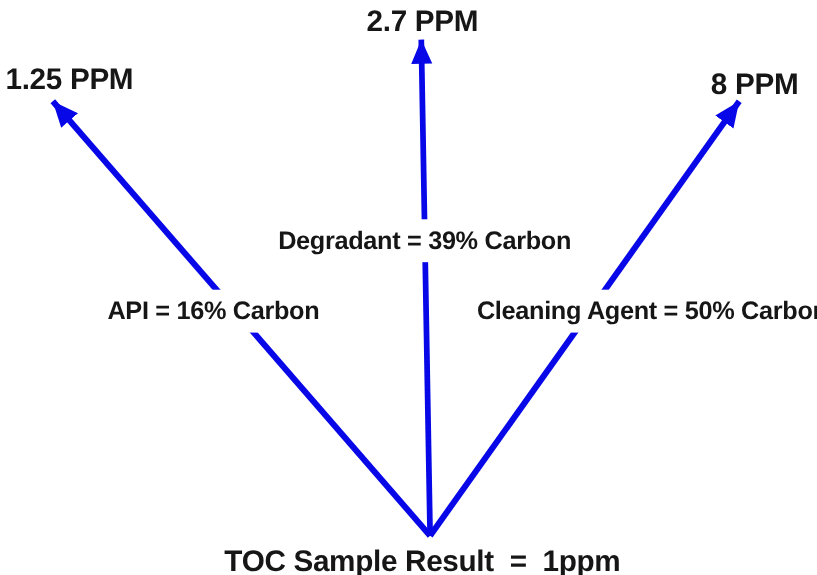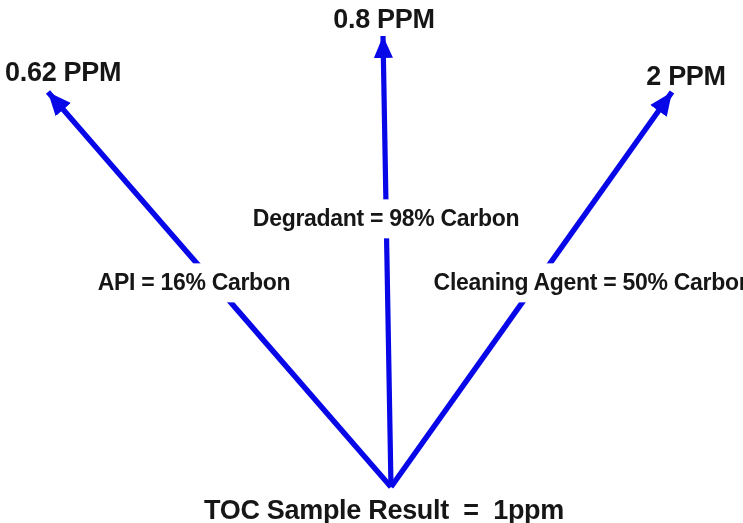--- a/index.html
+++ b/index.html
@@ -61,27 +61,27 @@
       </marker>
     </defs>
 
     <line x1="391" y1="487" x2="48" y2="92" stroke-width="5.5" marker-end="url(#arrowhead)" stroke="#0707e8"></line>
 
     <line x1="391" y1="487" x2="383" y2="36" stroke-width="5.2" marker-end="url(#arrowhead)" stroke="#0707e8"></line>
 
     <line x1="391" y1="487" x2="672" y2="92" stroke-width="5.5" marker-end="url(#arrowhead)" stroke="#0707e8"></line>
   </svg>
 
-  <div class="lbl result-lbl" style="left:5px; top:58px;">0.62 PPM</div>
+  <div class="lbl result-lbl" style="left:5px; top:58px;">1.25 PPM</div>
 
-  <div class="lbl result-lbl center-x" style="left:384px; top:5px;">0.8 PPM</div>
+  <div class="lbl result-lbl center-x" style="left:384px; top:5px;">2.7 PPM</div>
 
-  <div class="lbl result-lbl center-x" style="left:686px; top:62px;">2 PPM</div>
+  <div class="lbl result-lbl center-x" style="left:686px; top:62px;">8 PPM</div>
 
   <div class="lbl factor-lbl" style="left:194px; top:283px;">API = 16% Carbon</div>
 
-  <div class="lbl factor-lbl" style="left:386px; top:219px;">Degradant = 98% Carbon</div>
+  <div class="lbl factor-lbl" style="left:386px; top:219px;">Degradant = 39% Carbon</div>
 
   <div class="lbl factor-lbl" style="left:593px; top:283px;">Cleaning Agent = 50% Carbon</div>
 
   <div class="lbl source-lbl" style="left:384px; top:494px;">TOC Sample Result  =  1ppm</div>
 
 </div>
 
 </body></html>

